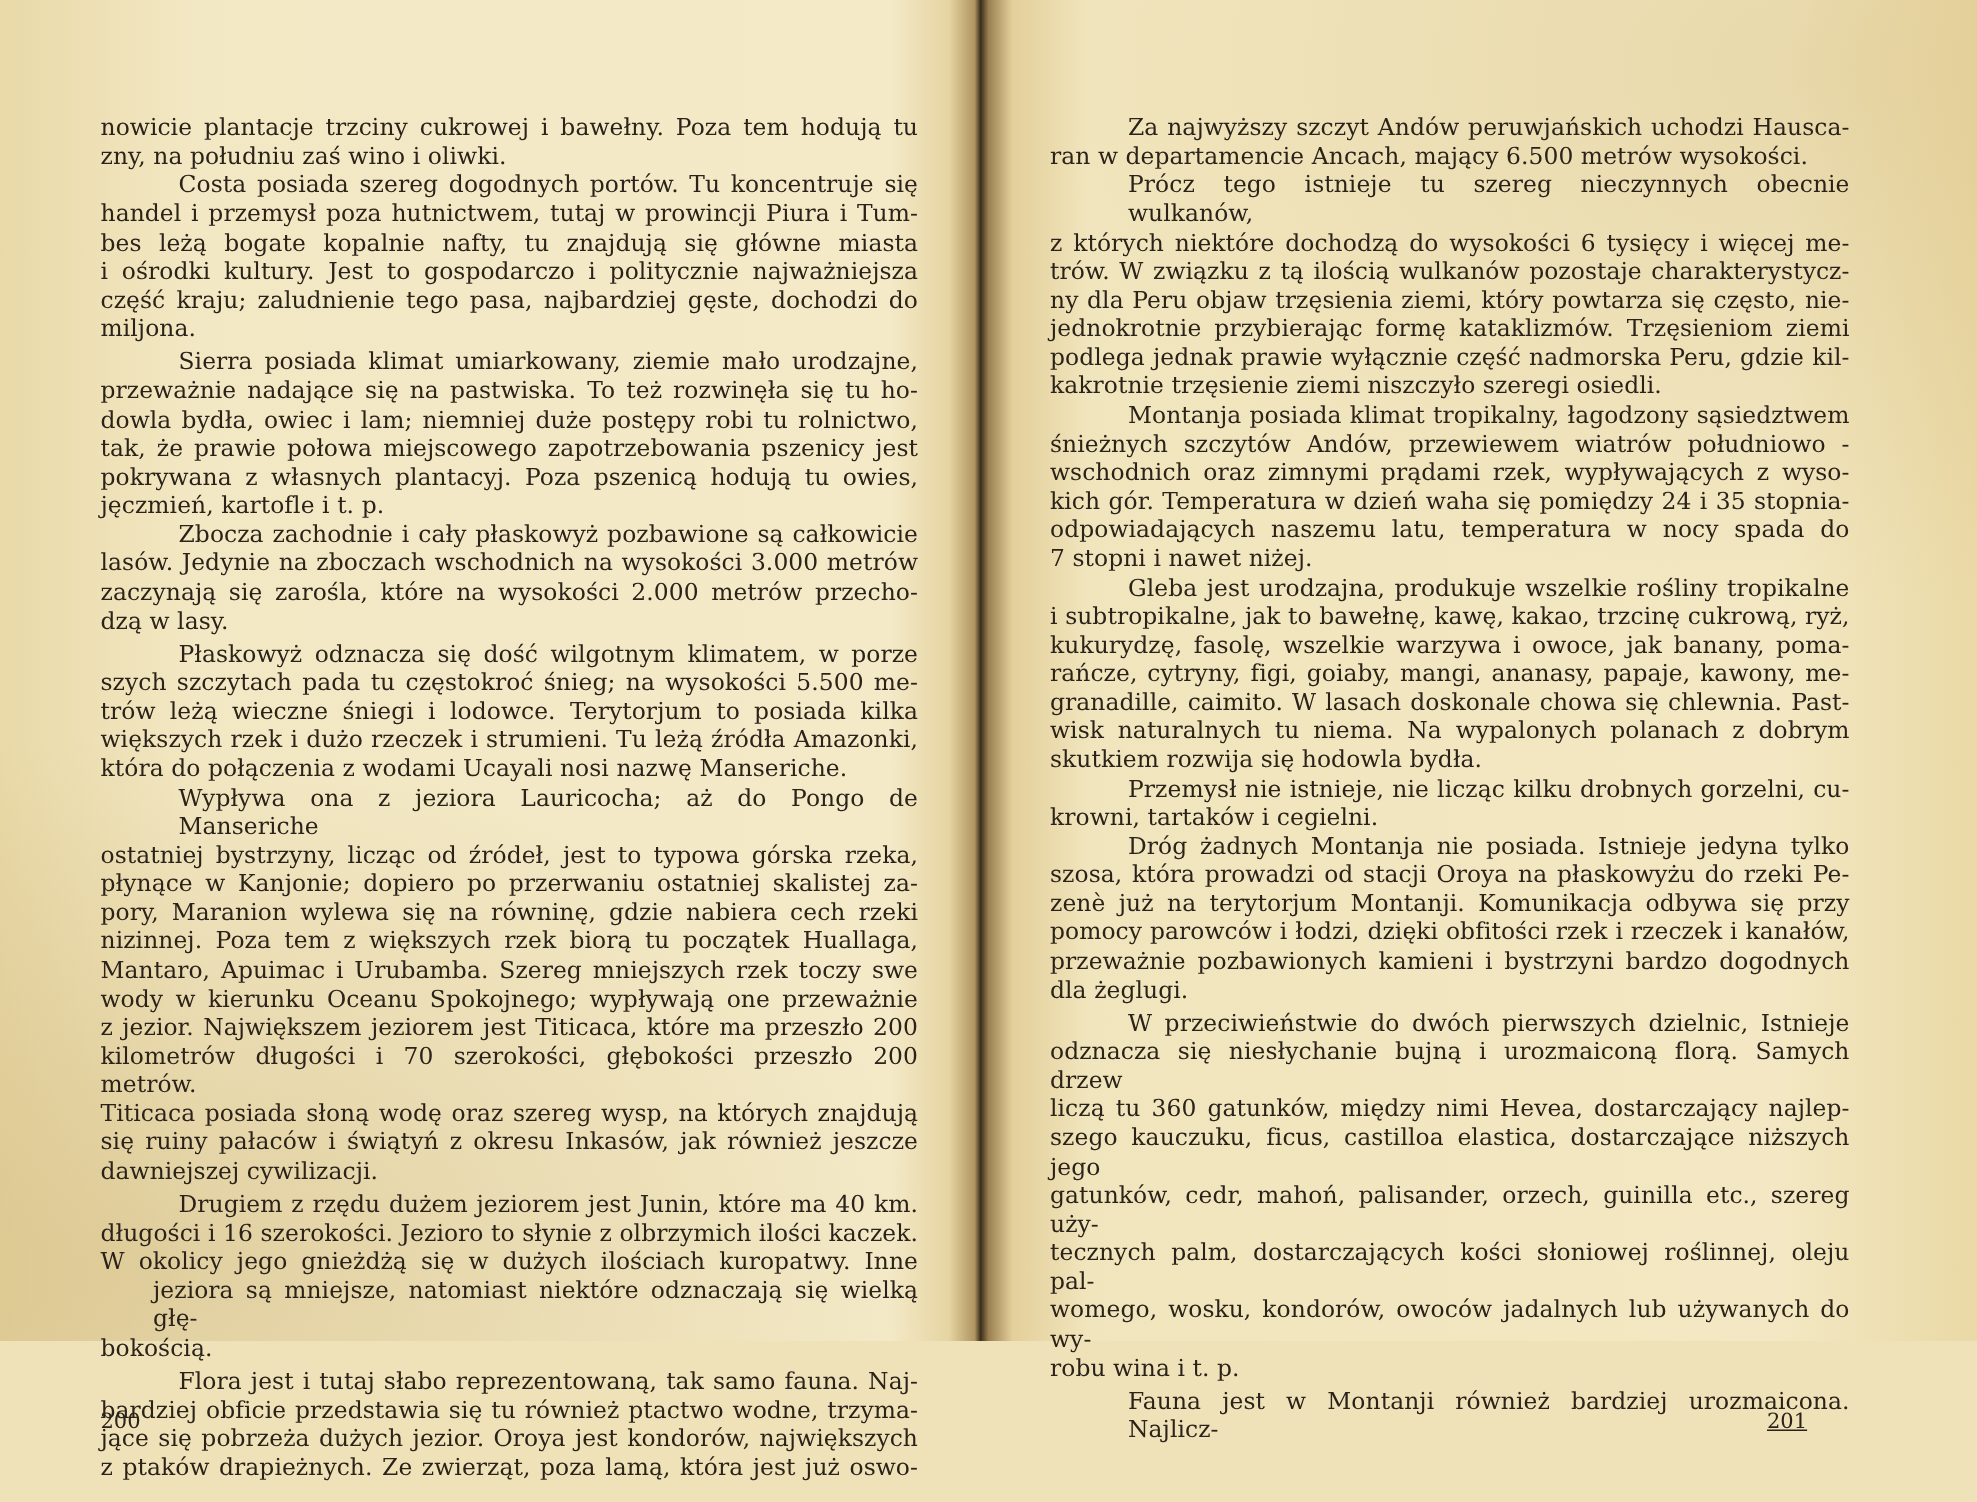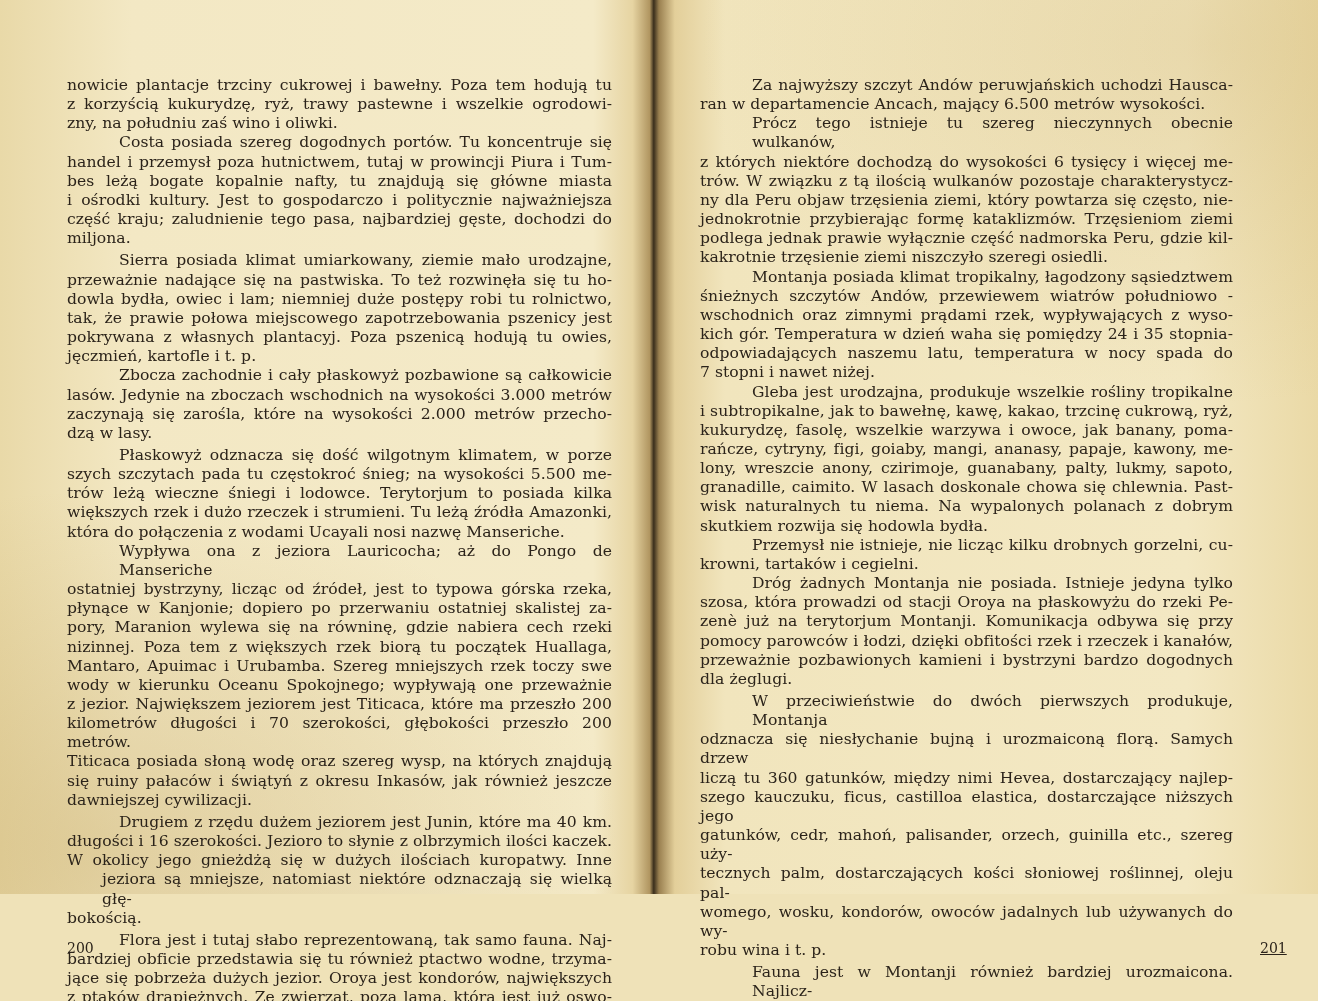--- a/index.html
+++ b/index.html
@@ -25,30 +25,29 @@
   .page.left { left:67px; width:545px; }
   .page.right { left:700px; width:533px; }
   .page p {
     margin:0; text-align:justify; text-align-last:auto; hyphens:none;
   }
   .page p.gap { margin-top:3px; }
   .folio {
     position:absolute; font-size:14px; color:#2b231a;
   }
   .folio.left { left:67px; top:940px; }
-  .folio.right { left:1260px; top:940px;text-decoration:underline; }
+  .folio.right { left:1178px; top:940px;text-decoration:underline; }
 </style>
 </head>
 <body>
 
 <div class="spread">
 
   <div class="page left">
     <p style="text-align-last: justify;">nowicie plantacje trzciny cukrowej i bawełny. Poza tem hodują tu</p>
-    <p style="text-align-last: justify;">z korzyścią  kukurydzę, ryż, trawy pastewne i wszelkie ogrodowi-</p>
     <p>zny, na południu zaś wino i oliwki.</p>
     <p style="padding-left: 52px; text-align-last: justify;">Costa posiada szereg dogodnych portów. Tu koncentruje się</p>
     <p style="text-align-last: justify;">handel i przemysł poza hutnictwem, tutaj w prowincji Piura i Tum-</p>
     <p style="text-align-last: justify;">bes leżą bogate kopalnie nafty,  tu znajdują się główne  miasta</p>
     <p style="text-align-last: justify;">i ośrodki kultury. Jest to gospodarczo i politycznie najważniejsza</p>
     <p style="text-align-last: justify;">część kraju; zaludnienie tego pasa, najbardziej gęste, dochodzi do</p>
     <p>miljona.</p>
     <p class="gap" style="padding-left: 52px; text-align-last: justify;">Sierra posiada klimat umiarkowany, ziemie mało urodzajne,</p>
     <p style="text-align-last: justify;">przeważnie nadające się na pastwiska. To też rozwinęła się tu ho-</p>
     <p style="text-align-last: justify;">dowla bydła, owiec i lam; niemniej duże postępy robi tu rolnictwo,</p>
@@ -101,33 +100,32 @@
     <p style="padding-left: 52px; text-align-last: justify;">Montanja posiada klimat tropikalny, łagodzony sąsiedztwem</p>
     <p style="text-align-last: justify;">śnieżnych  szczytów Andów,  przewiewem  wiatrów południowo -</p>
     <p style="text-align-last: justify;">wschodnich oraz zimnymi prądami rzek,  wypływających z wyso-</p>
     <p style="text-align-last: justify;">kich gór. Temperatura w dzień waha się pomiędzy 24 i 35 stopnia-</p>
     <p style="text-align-last: justify;">odpowiadających  naszemu latu,  temperatura  w  nocy spada do</p>
     <p>7 stopni i nawet niżej.</p>
     <p style="padding-left: 52px; text-align-last: justify;">Gleba jest urodzajna, produkuje wszelkie rośliny tropikalne</p>
     <p style="text-align-last: justify;">i subtropikalne, jak to bawełnę, kawę, kakao, trzcinę cukrową, ryż,</p>
     <p style="text-align-last: justify;">kukurydzę, fasolę, wszelkie warzywa i owoce, jak banany, poma-</p>
     <p style="text-align-last: justify;">rańcze, cytryny, figi, goiaby, mangi, ananasy, papaje, kawony, me-</p>
-    <p style="text-align-last: justify;">lony, wreszcie anony,  czirimoje, guanabany, palty, lukmy, sapoto,</p>
     <p style="text-align-last: justify;">granadille, caimito. W lasach doskonale chowa się chlewnia. Past-</p>
     <p style="text-align-last: justify;">wisk naturalnych tu niema.  Na wypalonych polanach z dobrym</p>
     <p>skutkiem rozwija się hodowla bydła.</p>
     <p style="padding-left: 52px; text-align-last: justify;">Przemysł nie istnieje, nie licząc kilku drobnych gorzelni, cu-</p>
     <p>krowni, tartaków i cegielni.</p>
     <p style="padding-left: 52px; text-align-last: justify;">Dróg żadnych Montanja nie posiada.  Istnieje jedyna tylko</p>
     <p style="text-align-last: justify;">szosa, która prowadzi od stacji Oroya na płaskowyżu do rzeki Pe-</p>
     <p style="text-align-last: justify;">zenè już na terytorjum Montanji. Komunikacja odbywa się przy</p>
     <p style="text-align-last: justify;">pomocy parowców i łodzi, dzięki obfitości rzek i rzeczek i kanałów,</p>
     <p style="text-align-last: justify;">przeważnie pozbawionych kamieni i bystrzyni bardzo dogodnych</p>
     <p>dla żeglugi.</p>
-    <p class="gap" style="padding-left: 52px; text-align-last: justify;">W przeciwieństwie do dwóch pierwszych produkuje, Montanja</p>
+    <p class="gap" style="padding-left: 52px; text-align-last: justify;">W przeciwieństwie do dwóch pierwszych dzielnic, Istnieje</p>
     <p style="text-align-last: justify;">odznacza się niesłychanie bujną i urozmaiconą florą. Samych drzew</p>
     <p style="text-align-last: justify;">liczą tu 360 gatunków, między nimi Hevea, dostarczający najlep-</p>
     <p style="text-align-last: justify;">szego kauczuku, ficus, castilloa elastica, dostarczające niższych jego</p>
     <p style="text-align-last: justify;">gatunków, cedr, mahoń, palisander, orzech, guinilla etc., szereg uży-</p>
     <p style="text-align-last: justify;">tecznych palm, dostarczających kości słoniowej roślinnej, oleju pal-</p>
     <p style="text-align-last: justify;">womego, wosku, kondorów, owoców jadalnych lub używanych do wy-</p>
     <p>robu wina i t. p.</p>
     <p class="gap" style="padding-left: 52px; text-align-last: justify;">Fauna jest w Montanji również bardziej urozmaicona. Najlicz-</p>
 
   </div>

